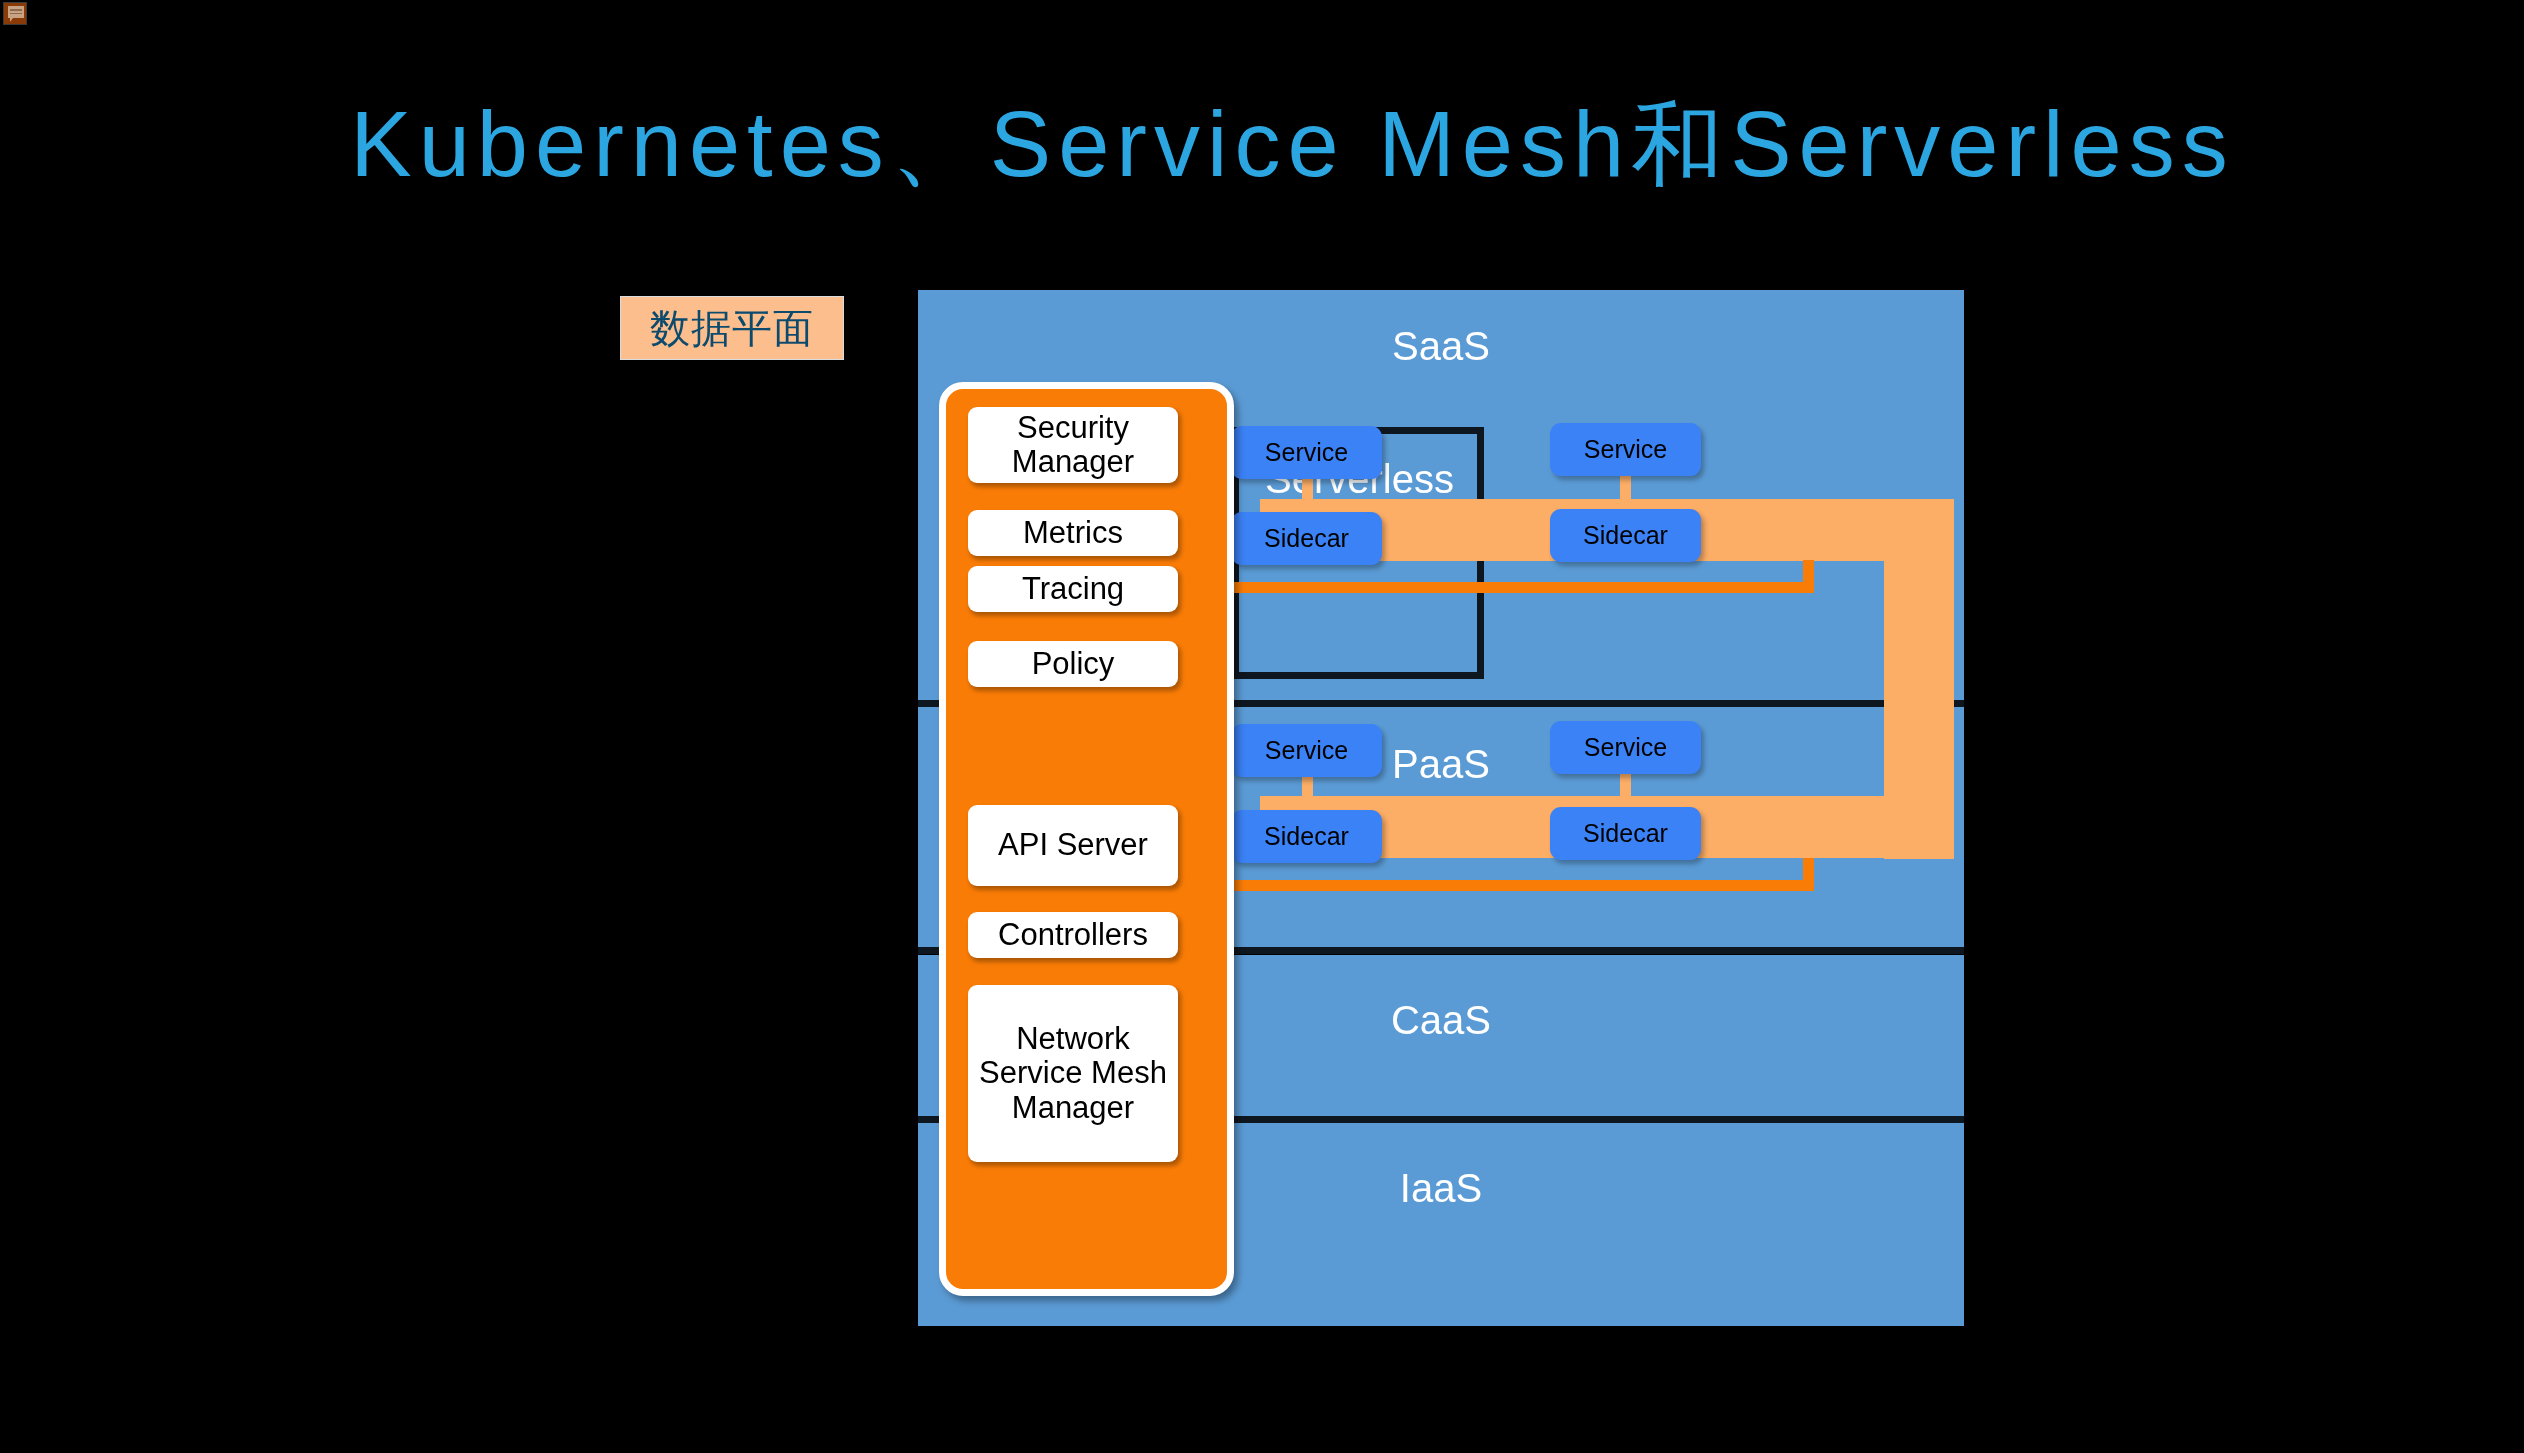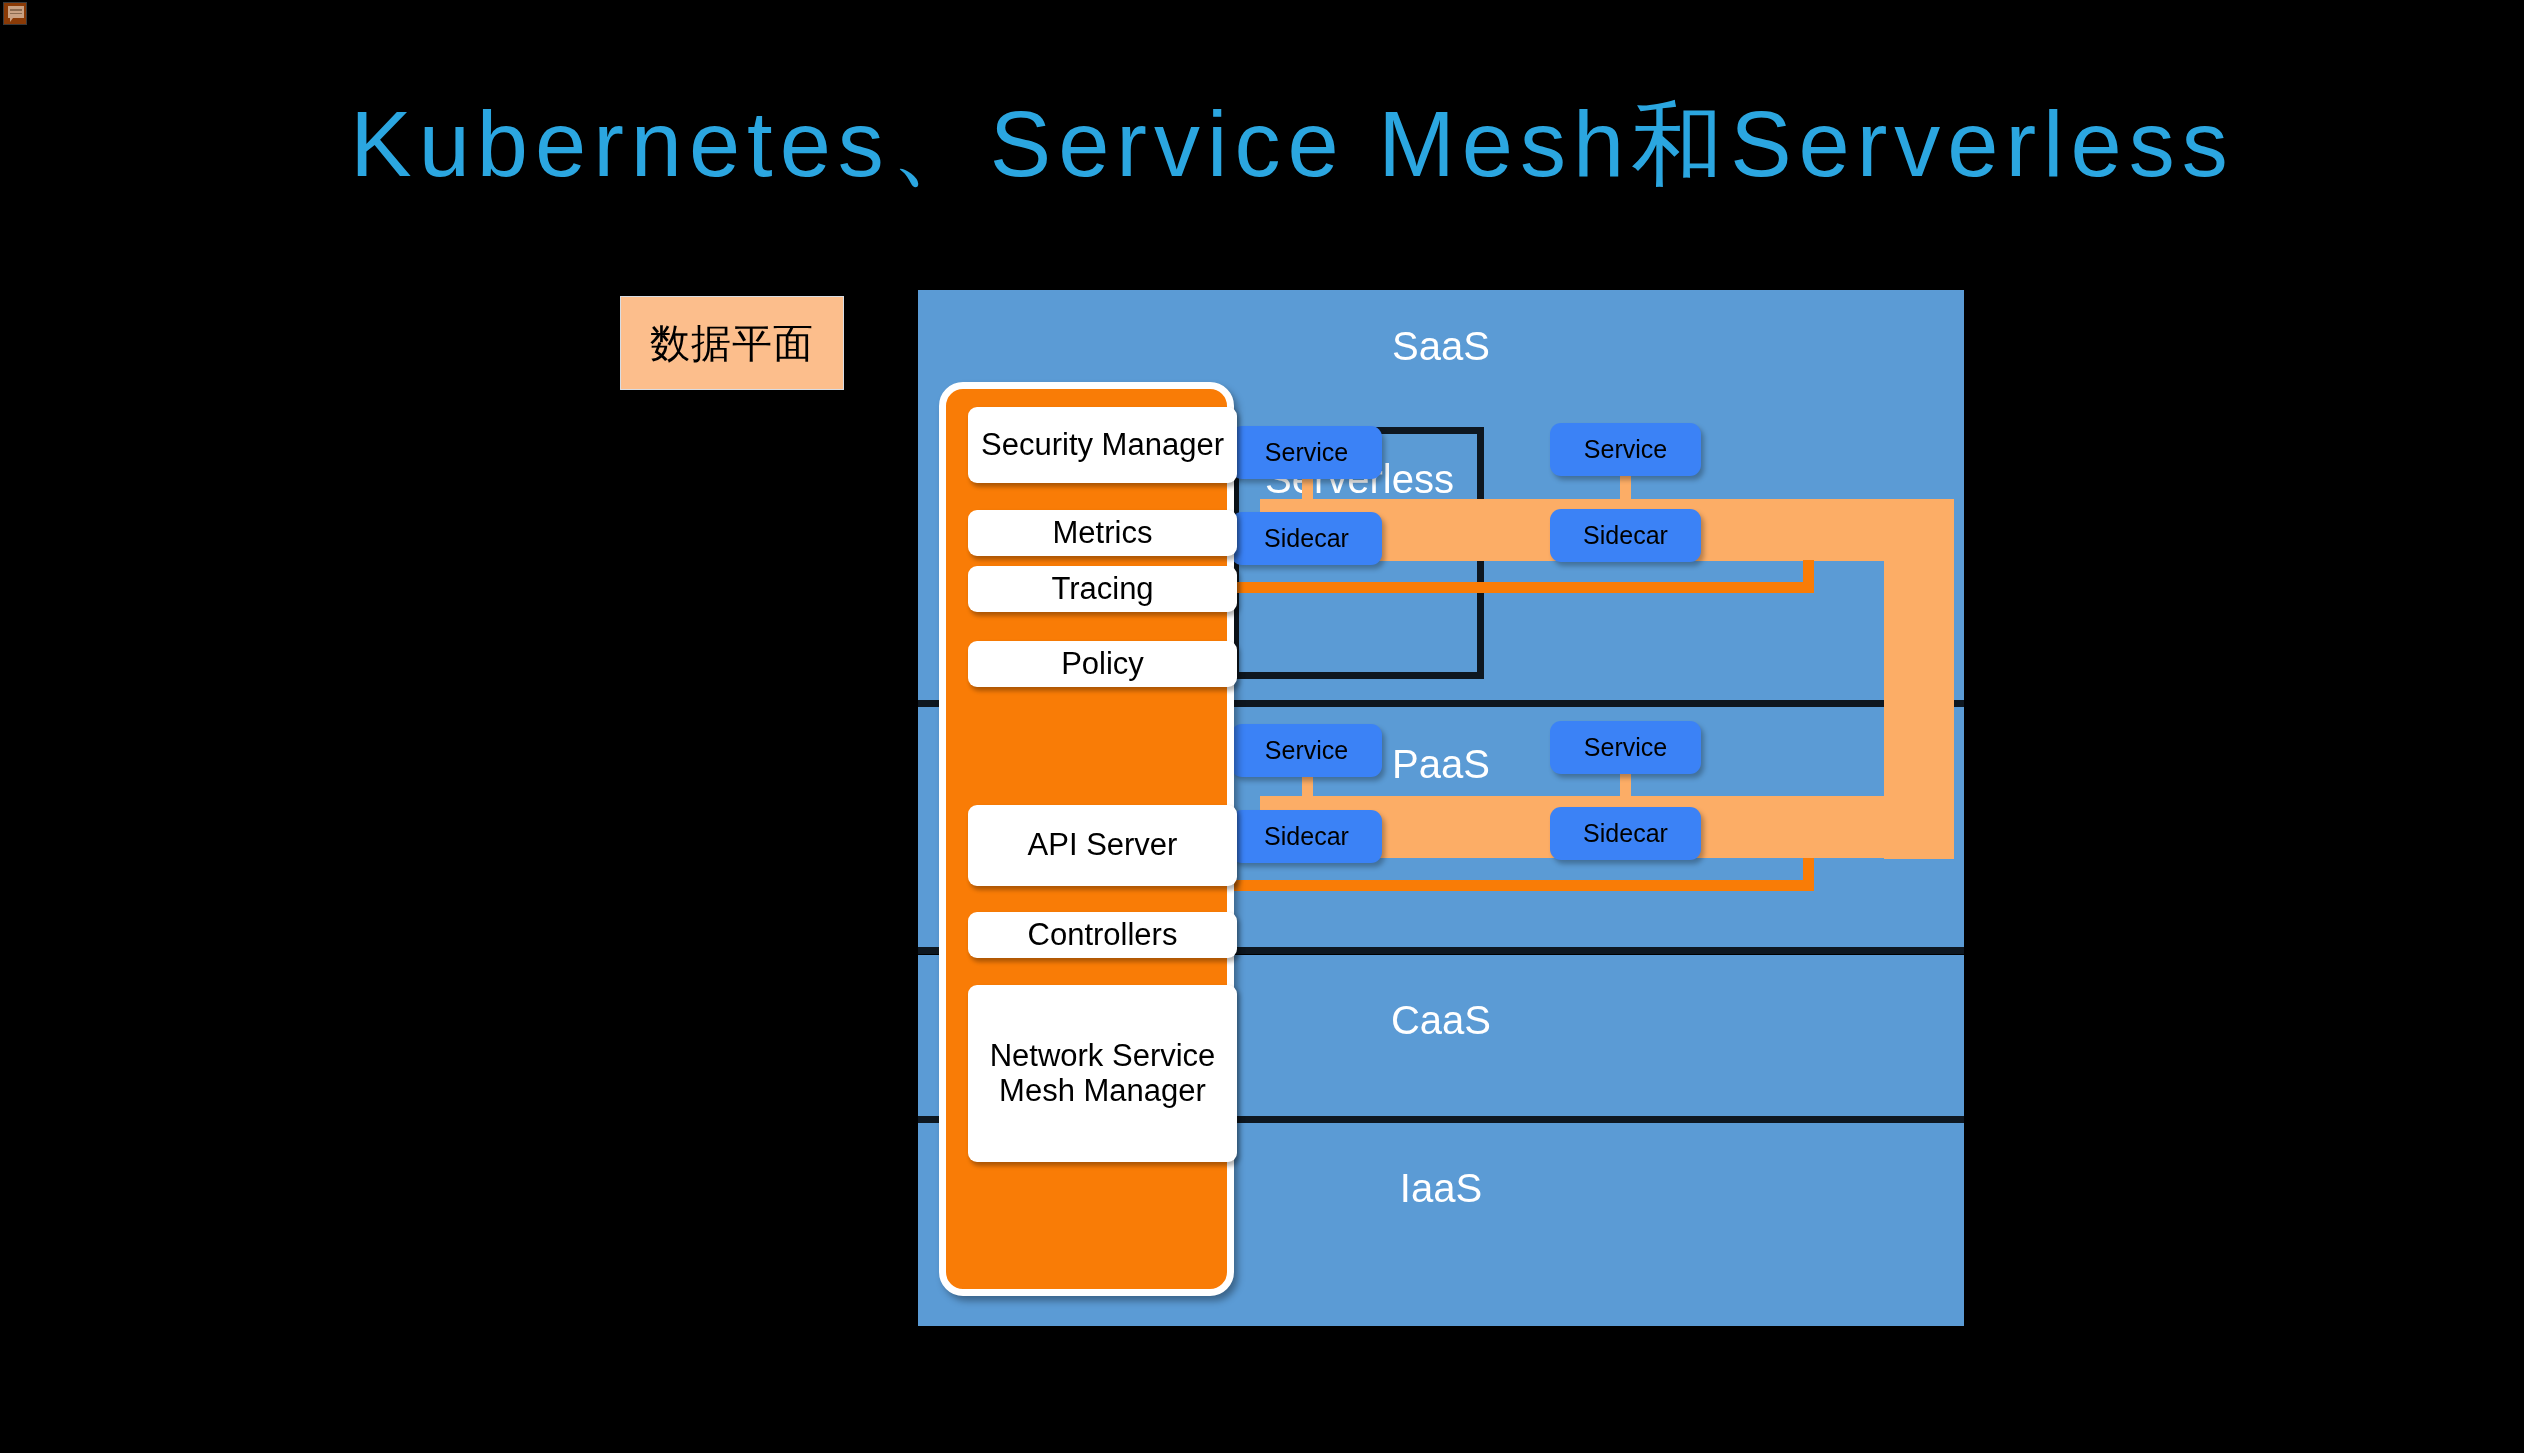--- a/index.html
+++ b/index.html
@@ -60,24 +60,24 @@
     letter-spacing: 7px;
     white-space: nowrap;
     line-height: 1;
   }
 
   
   .legend-box {
     position: absolute;
     left: 620px;
     width: 224px;
-    height: 94px;
+    height: 64px;
     border: 1.5px solid #d8dce3;
     box-sizing: border-box;
-    color: #000000;
+    color: #0c4a6e;
     font-size: 40px;
     display: flex;
     align-items: center;
     justify-content: center;
     letter-spacing: 1px;
   }
   #legend-data  { top: 296px;  background: #FCBE8C; }
   #legend-ctrl  { top: 382px;  background: #F97C06; }
 
   
@@ -202,21 +202,21 @@
     height: 914px;
     background: #F97C06;
     border: 7px solid #ffffff;
     border-radius: 24px;
     box-sizing: border-box;
     box-shadow: 4px 5px 7px rgba(0,0,0,0.35);
   }
   .cp-item {
     position: absolute;
     left: 22px;
-    width: 269px;
+    width: 210px;
     background: #ffffff;
     border-radius: 9px;
     box-shadow: 2.5px 3.5px 4.5px rgba(0,0,0,0.30);
     color: #000000;
     font-size: 31px;
     display: flex;
     align-items: center;
     justify-content: center;
     text-align: center;
     line-height: 1.10;

